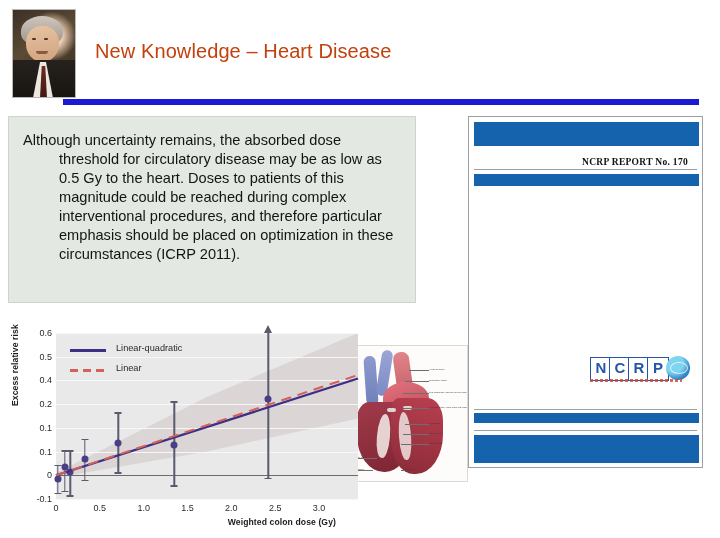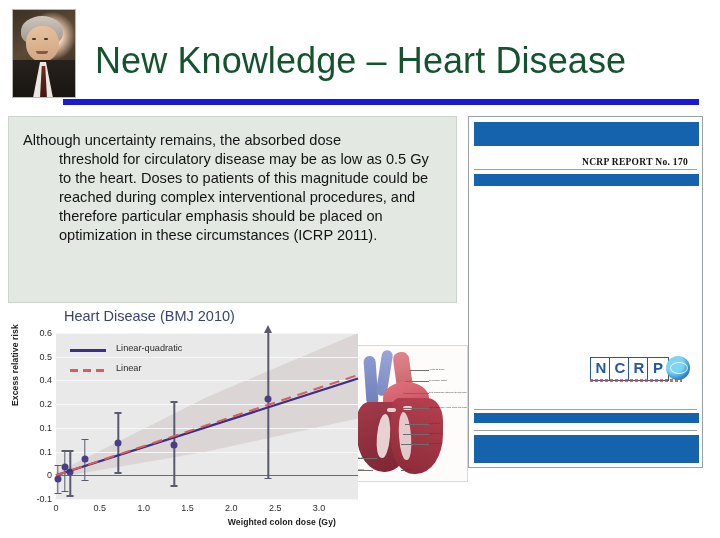--- a/index.html
+++ b/index.html
@@ -24,26 +24,26 @@
   #portrait .eyeL{left:19px;} #portrait .eyeR{left:31px;}
   #portrait .mouth{position:absolute;left:23px;top:41px;width:12px;height:3px;border-radius:0 0 8px 8px;
       background:#8a5744;}
   #portrait .body{position:absolute;left:-2px;top:50px;width:66px;height:40px;
       background:linear-gradient(180deg,#26211c,#17140f);}
   #portrait .shirt{position:absolute;left:20px;top:52px;width:20px;height:36px;
       background:#ece7df;clip-path:polygon(35% 0,65% 0,100% 100%,0 100%);}
   #portrait .tie{position:absolute;left:27px;top:56px;width:7px;height:32px;
       background:linear-gradient(180deg,#6d2b23,#3e1712);clip-path:polygon(25% 0,75% 0,100% 100%,0 100%);}
 
-  #slide-title{position:absolute;left:95px;top:40px;font-size:36px;color:#14532d;
+  #slide-title{position:absolute;left:95px;top:40px;font-size:20px;color:#c2410c;
       letter-spacing:.1px;white-space:nowrap;}
   #title-rule{position:absolute;left:63px;top:99px;width:636px;height:6px;background:#1a1ad6;}
 
   
-  #textbox{position:absolute;left:8px;top:116px;width:449px;height:187px;
+  #textbox{position:absolute;left:8px;top:116px;width:408px;height:187px;
       background:#e3e8e3;border:1px solid #cdd3cd;box-sizing:border-box;}
   #textbox p{margin:0;padding:14px 16px 0 14px;font-size:14.6px;line-height:1.30;color:#141414;
       text-indent:0;}
   #textbox p span.hang{display:block;padding-left:36px;text-indent:-36px;}
 
   
   #ncrp{position:absolute;left:468px;top:116px;width:235px;height:352px;
       background:#ffffff;border:1px solid #9aa0a6;box-sizing:border-box;overflow:hidden;}
   #ncrp .band{position:absolute;left:5px;width:225px;background:#1663ad;}
   #ncrp .b1{top:5px;height:24px;}
@@ -209,21 +209,20 @@
         <div class="lbl" style="left: 6px; top: 110px;">Pulmonary valve</div>
         <div class="lead" style="left: 6px; top: 112px; width: 28px;"></div>
         <div class="lbl" style="left: 6px; top: 122px;">Right ventricle</div>
         <div class="lead" style="left: 6px; top: 124px; width: 24px;"></div>
         <div class="lbl" style="left: 62px; top: 122px;">Septum</div>
         <div class="lead" style="left: 58px; top: 124px; width: 4px;"></div>
       </div>
   </div>
 
   <div id="chart">
-    <div id="chart-title">Heart Disease (BMJ 2010)</div>
     <div id="ylab">Excess relative risk</div>
     <div id="xlab">Weighted colon dose (Gy)</div>
     <div id="yticks">
         <div class="ytick" style="top: 0px;">0.6</div>
         <div class="ytick" style="top: 23.7143px;">0.5</div>
         <div class="ytick" style="top: 47.4286px;">0.4</div>
         <div class="ytick" style="top: 71.1429px;">0.2</div>
         <div class="ytick" style="top: 94.8571px;">0.1</div>
         <div class="ytick" style="top: 118.571px;">0.1</div>
         <div class="ytick" style="top: 142.286px;">0</div>

